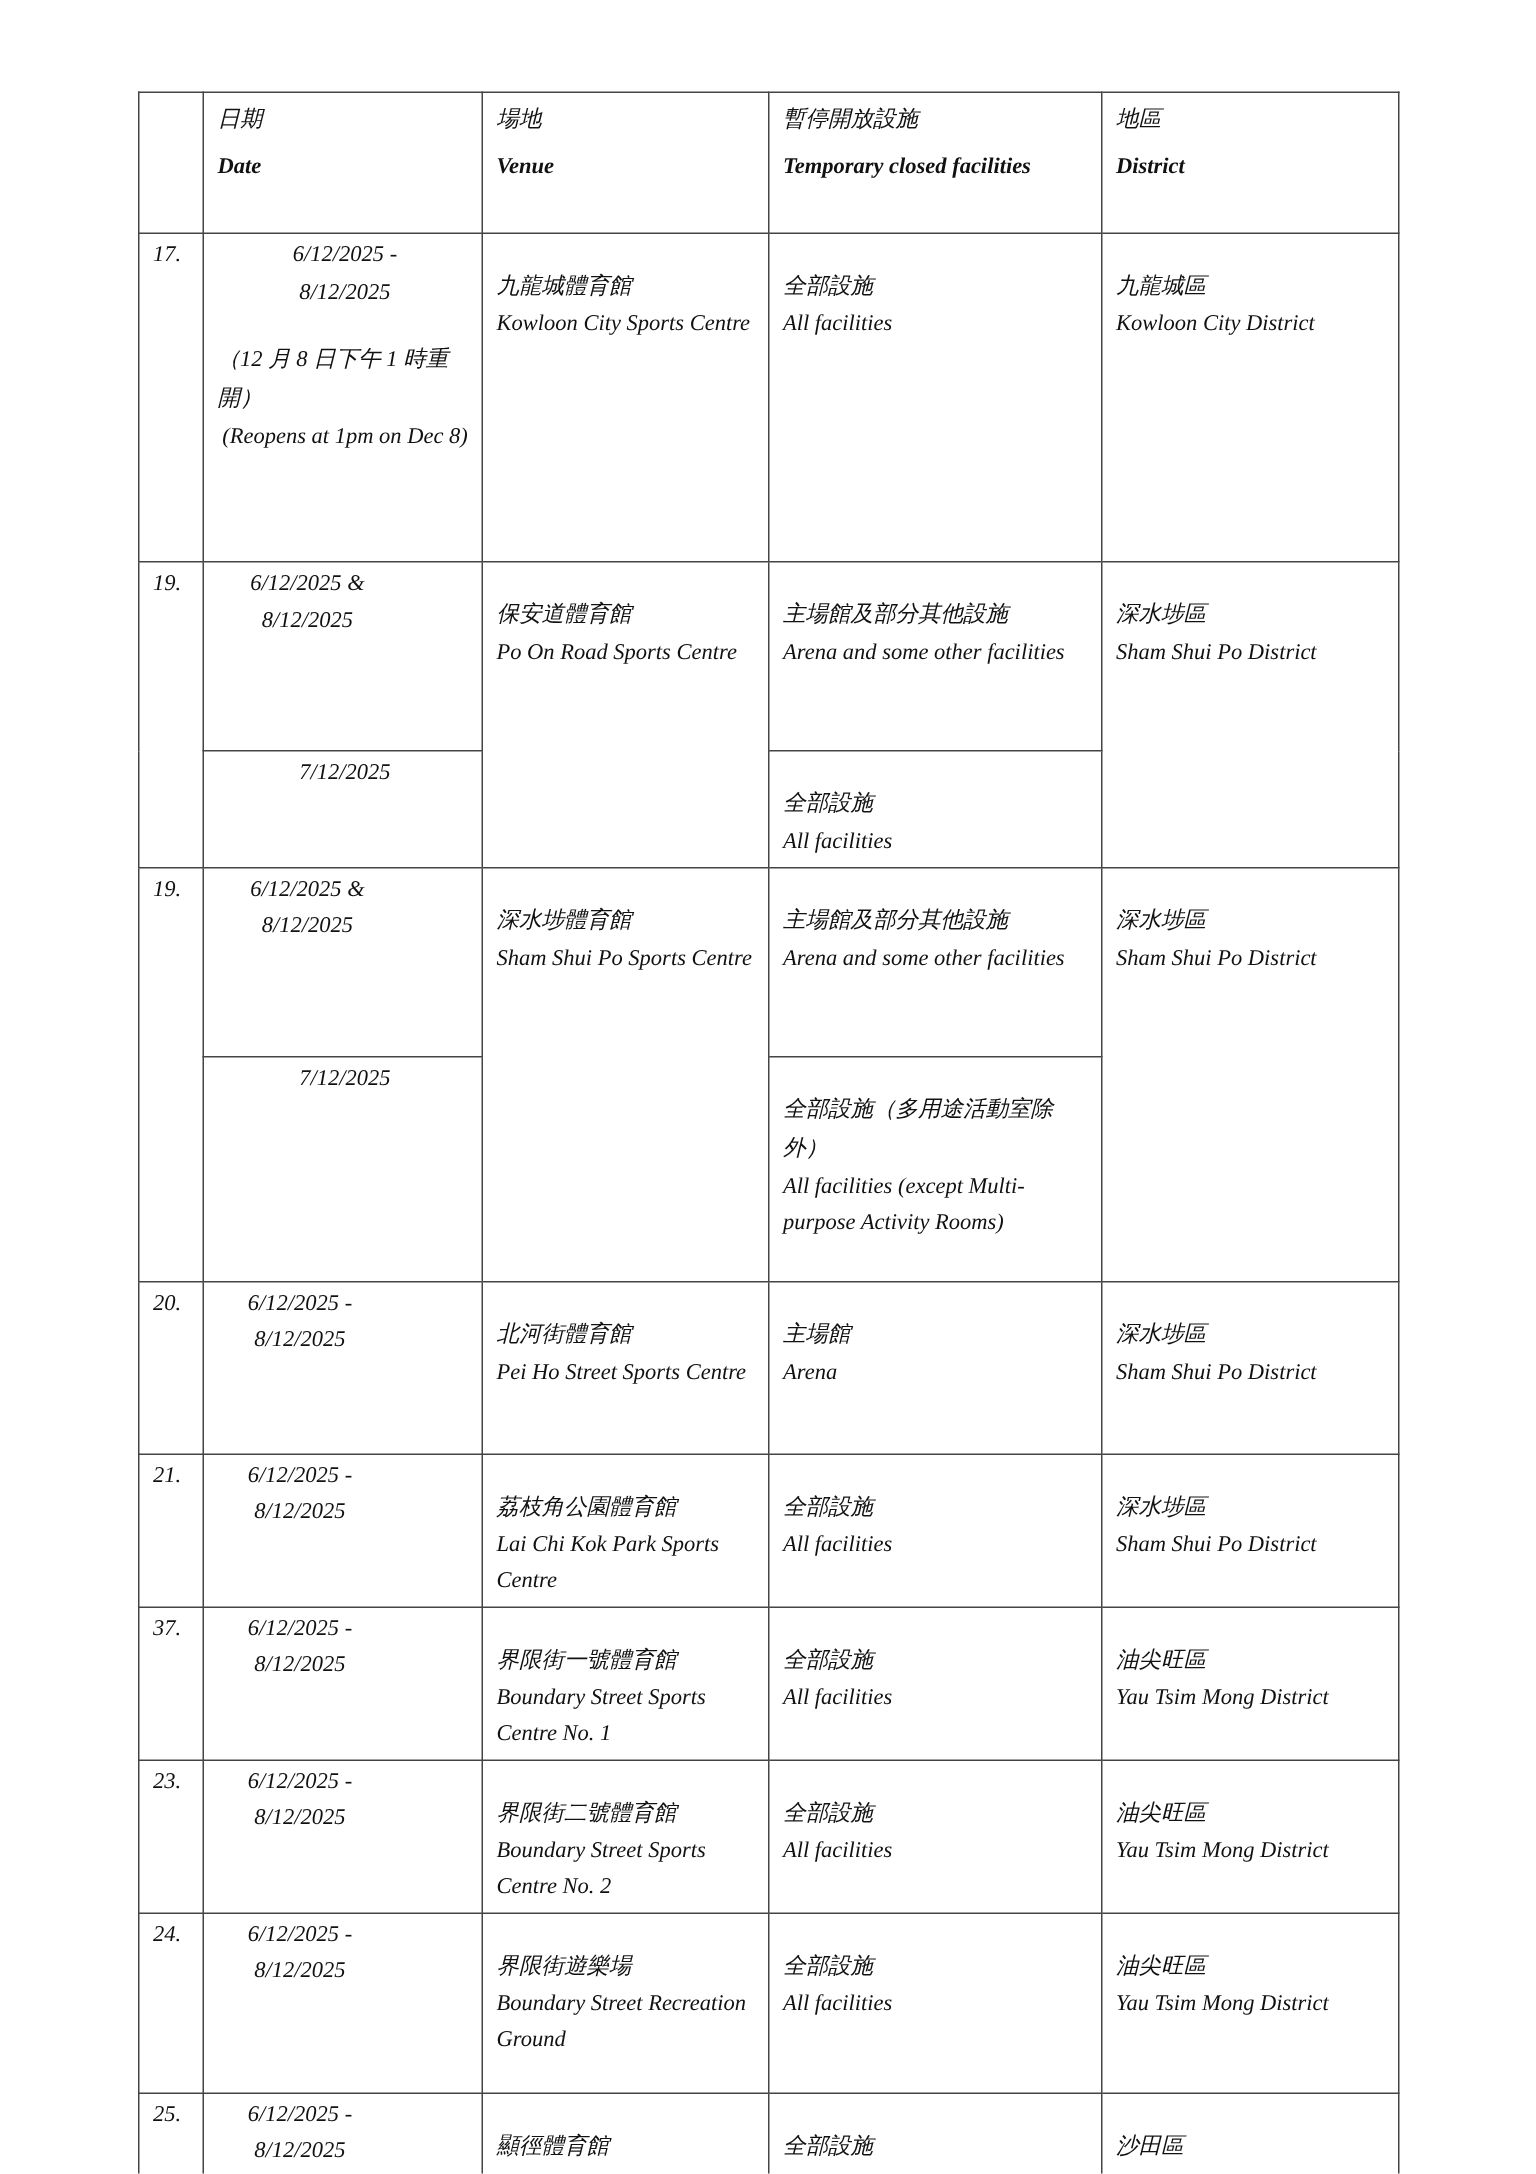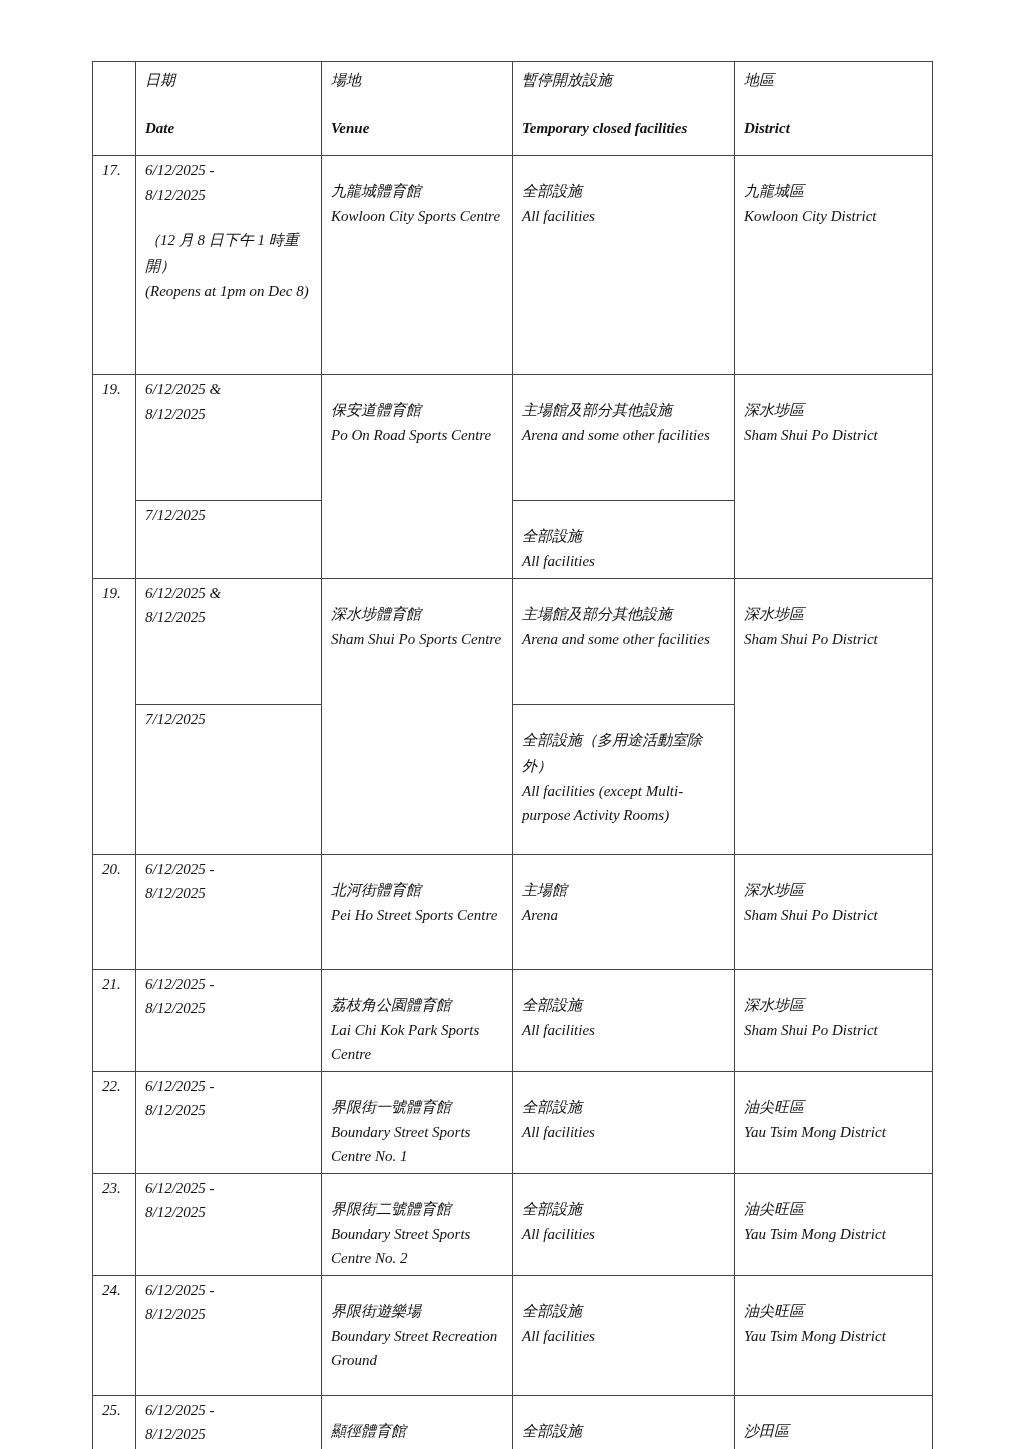--- a/index.html
+++ b/index.html
@@ -12,24 +12,24 @@
   table.closures td {
     border:1.3px solid #444;
     vertical-align:top;
     padding:2px 6px 4px 9px;
     font-size:15px;
     line-height:24.5px;
     font-style:italic;
   }
   td.num { padding:4px 0 0 8px; font-size:19px; }
   .th-zh { display:block; line-height:32px; font-weight:normal; }
-  .th-en { display:block; line-height:31px; font-weight:bold;margin-top:17px; }
+  .th-en { display:block; line-height:31px; font-weight:bold; }
   .zh { display:block; line-height:26px;margin-top:20px; }
   .en { display:block; }
-  .blk { display:block; }
+  .blk { display:block;text-align:center; }
 </style>
 </head>
 <body>
 
 <table class="closures">
   <colgroup>
     <col style="width:43px">
     <col style="width:186px">
     <col style="width:191px">
     <col style="width:222px">
@@ -167,21 +167,21 @@
       <span class="zh">全部設施</span>
       <span class="en">All facilities</span>
     </td>
     <td>
       <span class="zh">深水埗區</span>
       <span class="en">Sham Shui Po District</span>
     </td>
   </tr>
 
   <tr style="height:99px">
-    <td class="num">22.</td>
+    <td class="num">37.</td>
     <td>
           <span class="blk" style="width:110px">6/12/2025 - 8/12/2025</span>
         </td>
     <td>
       <span class="zh">界限街一號體育館</span>
       <span class="en">Boundary Street Sports Centre No. 1</span>
     </td>
     <td>
       <span class="zh">全部設施</span>
       <span class="en">All facilities</span>

